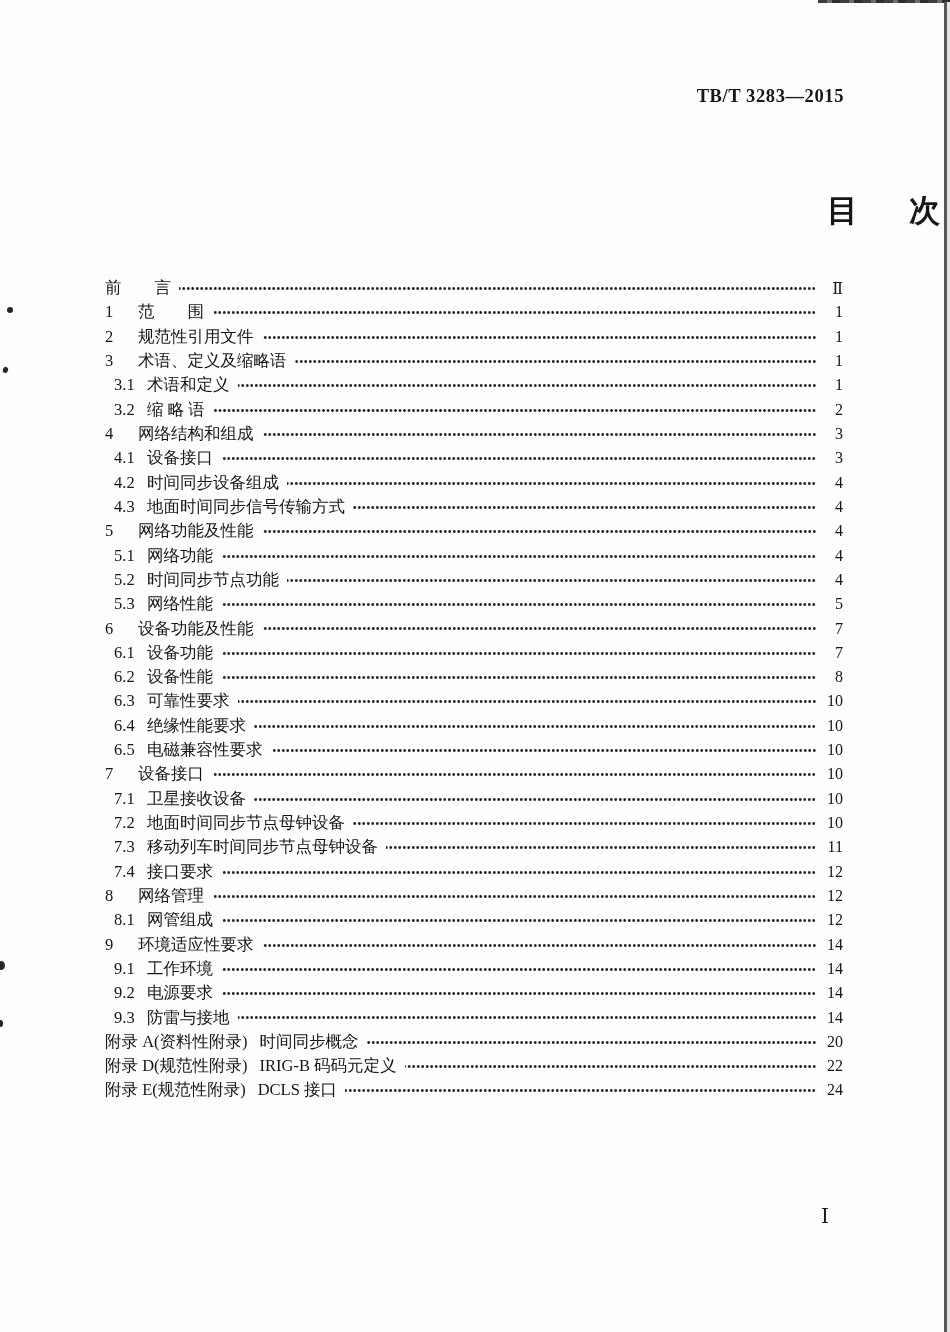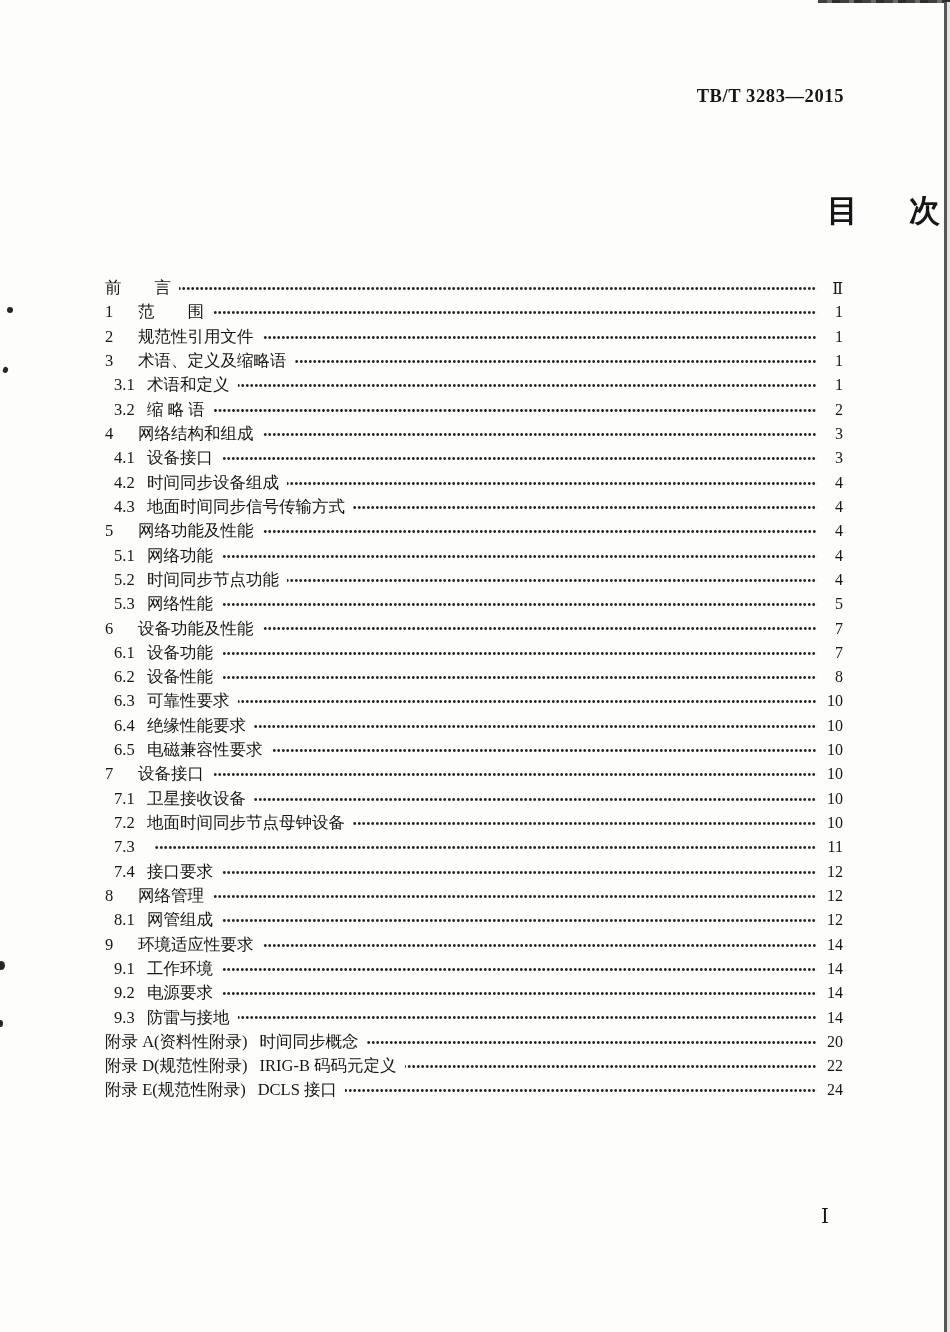--- a/index.html
+++ b/index.html
@@ -246,20 +246,21 @@
 
   <div class="toc-line level-1">
     <span class="toc-num">7.2</span>
     <span class="toc-title">地面时间同步节点母钟设备</span>
     <span class="toc-dots"></span>
     <span class="toc-page">10</span>
   </div>
 
   <div class="toc-line level-1">
     <span class="toc-num">7.3</span>
+    <span class="toc-title">移动列车时间同步节点母钟设备</span>
     <span class="toc-dots"></span>
     <span class="toc-page">11</span>
   </div>
 
   <div class="toc-line level-1">
     <span class="toc-num">7.4</span>
     <span class="toc-title">接口要求</span>
     <span class="toc-dots"></span>
     <span class="toc-page">12</span>
   </div>

